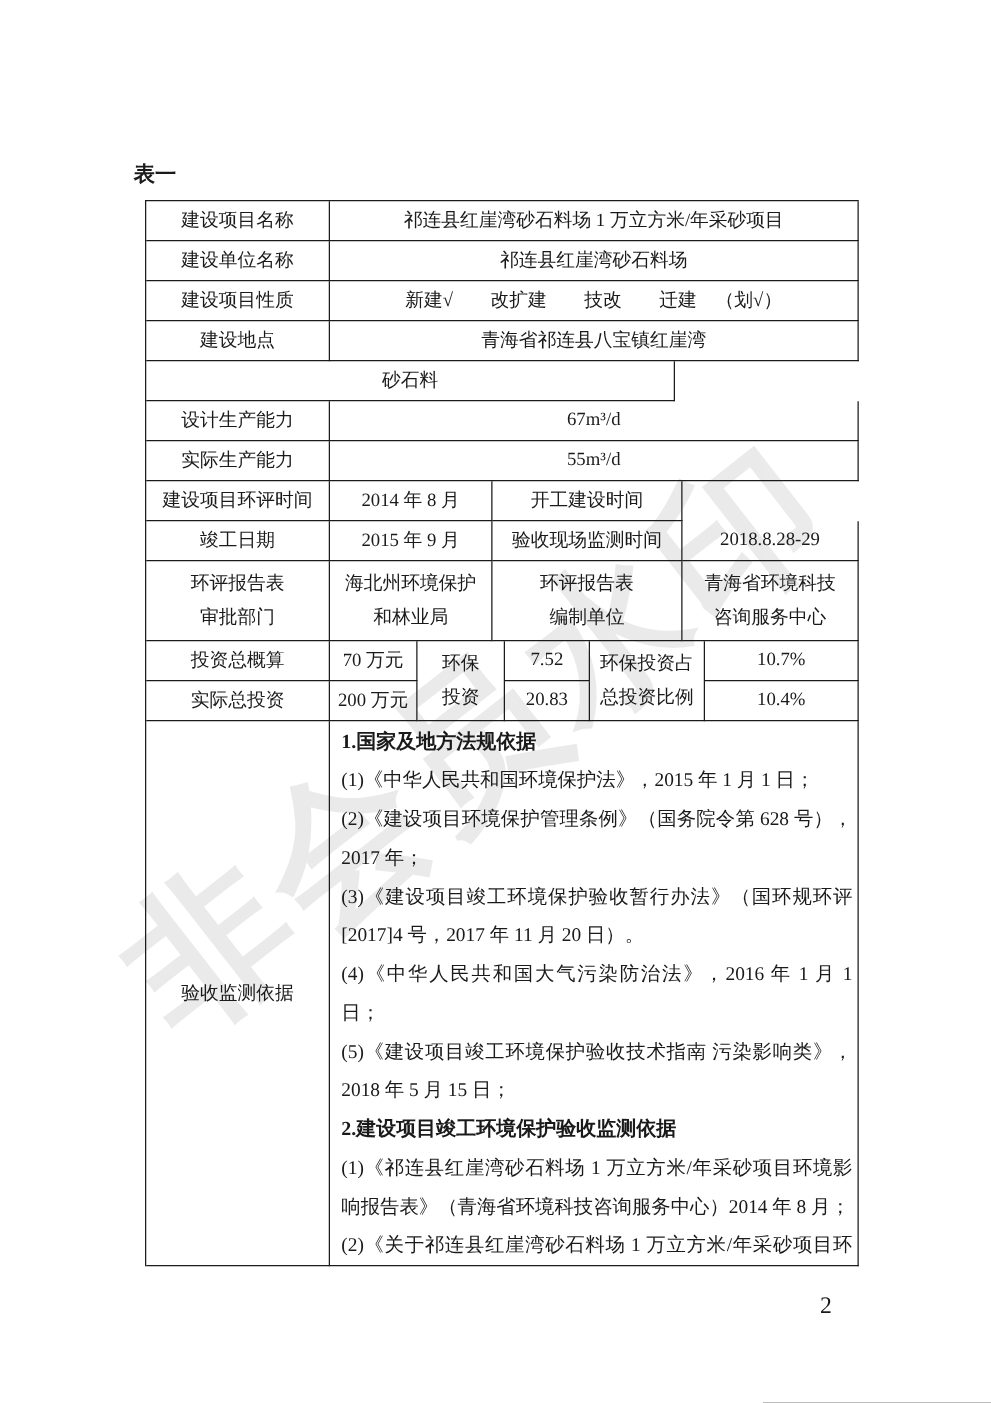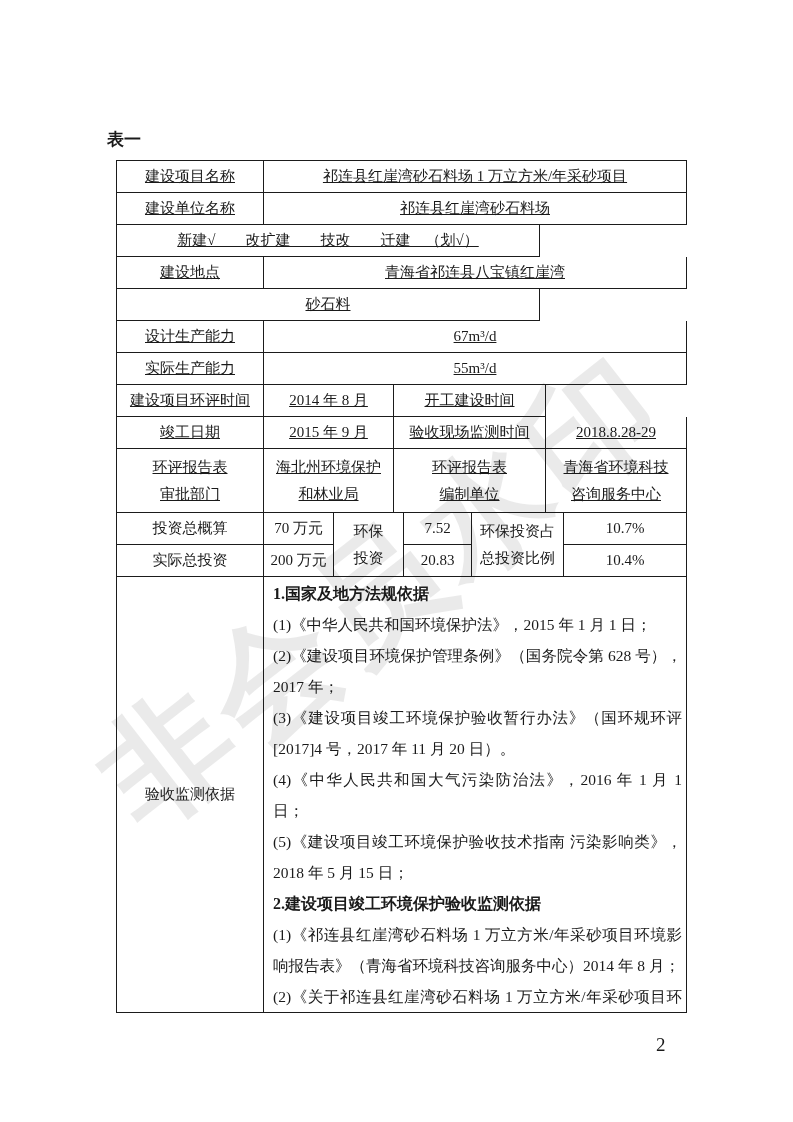--- a/index.html
+++ b/index.html
@@ -28,21 +28,21 @@
   }
   .caption{
     position:absolute;left:107px;top:128px;
     font-size:17px;font-weight:bold;z-index:1;
   }
   .t{
     position:absolute;left:116px;top:160px;width:570px;
     border-left:1px solid #1b1b1b;border-top:1px solid #1b1b1b;
     z-index:1;font-size:15px;
   }
-  .row{display:flex;text-decoration:underline;}
+  .row{display:flex;}
   .cell{
     box-sizing:border-box;
     border-right:1px solid #1b1b1b;
     border-bottom:1px solid #1b1b1b;
     display:flex;flex-direction:column;
     align-items:center;justify-content:center;
     text-align:center;
     overflow:hidden;
     background:transparent;
   }
@@ -94,20 +94,21 @@
 
     <div class="row h32">
       <div class="cell w-label">建设项目名称</div>
       <div class="cell w-val">祁连县红崖湾砂石料场 1 万立方米/年采砂项目</div>
     </div>
     <div class="row h32">
       <div class="cell w-label">建设单位名称</div>
       <div class="cell w-val">祁连县红崖湾砂石料场</div>
     </div>
     <div class="row h32">
+      <div class="cell w-label">建设项目性质</div>
       <div class="cell w-val">新建√　　改扩建　　技改　　迁建　（划√）</div>
     </div>
     <div class="row h32">
       <div class="cell w-label">建设地点</div>
       <div class="cell w-val">青海省祁连县八宝镇红崖湾</div>
     </div>
     <div class="row h32">
       <div class="cell w-val">砂石料</div>
     </div>
     <div class="row h32">

